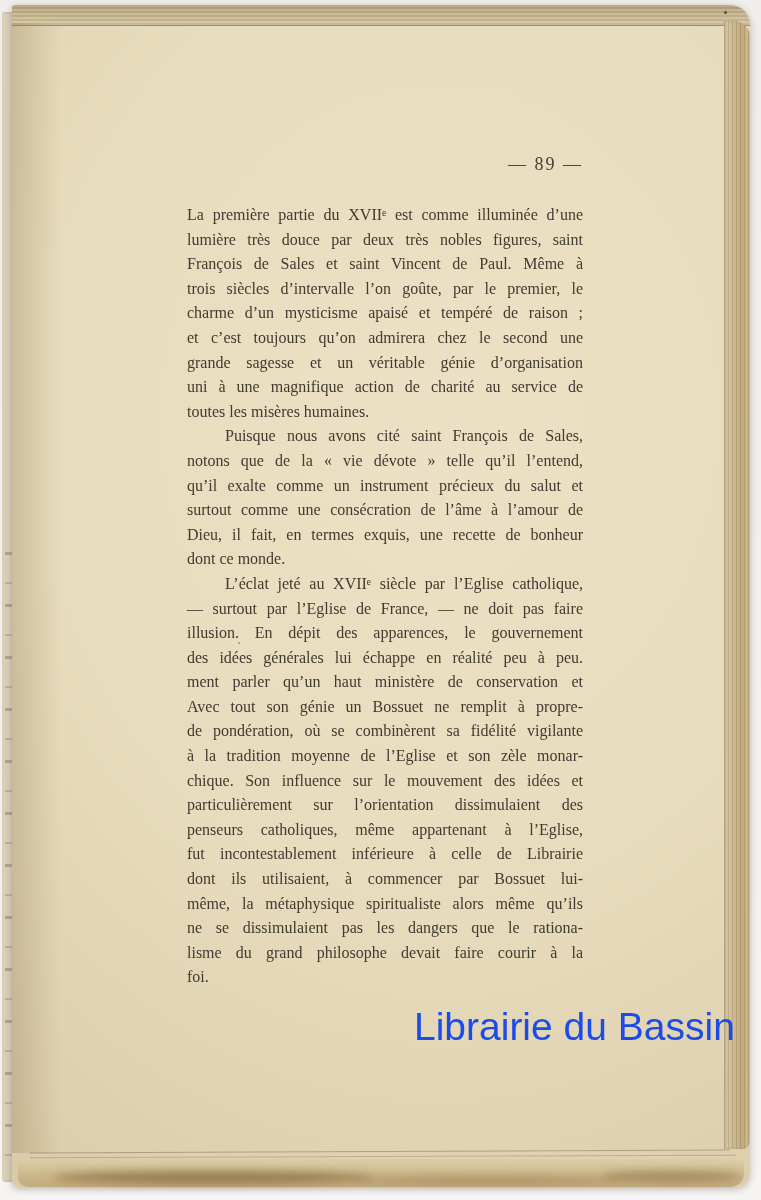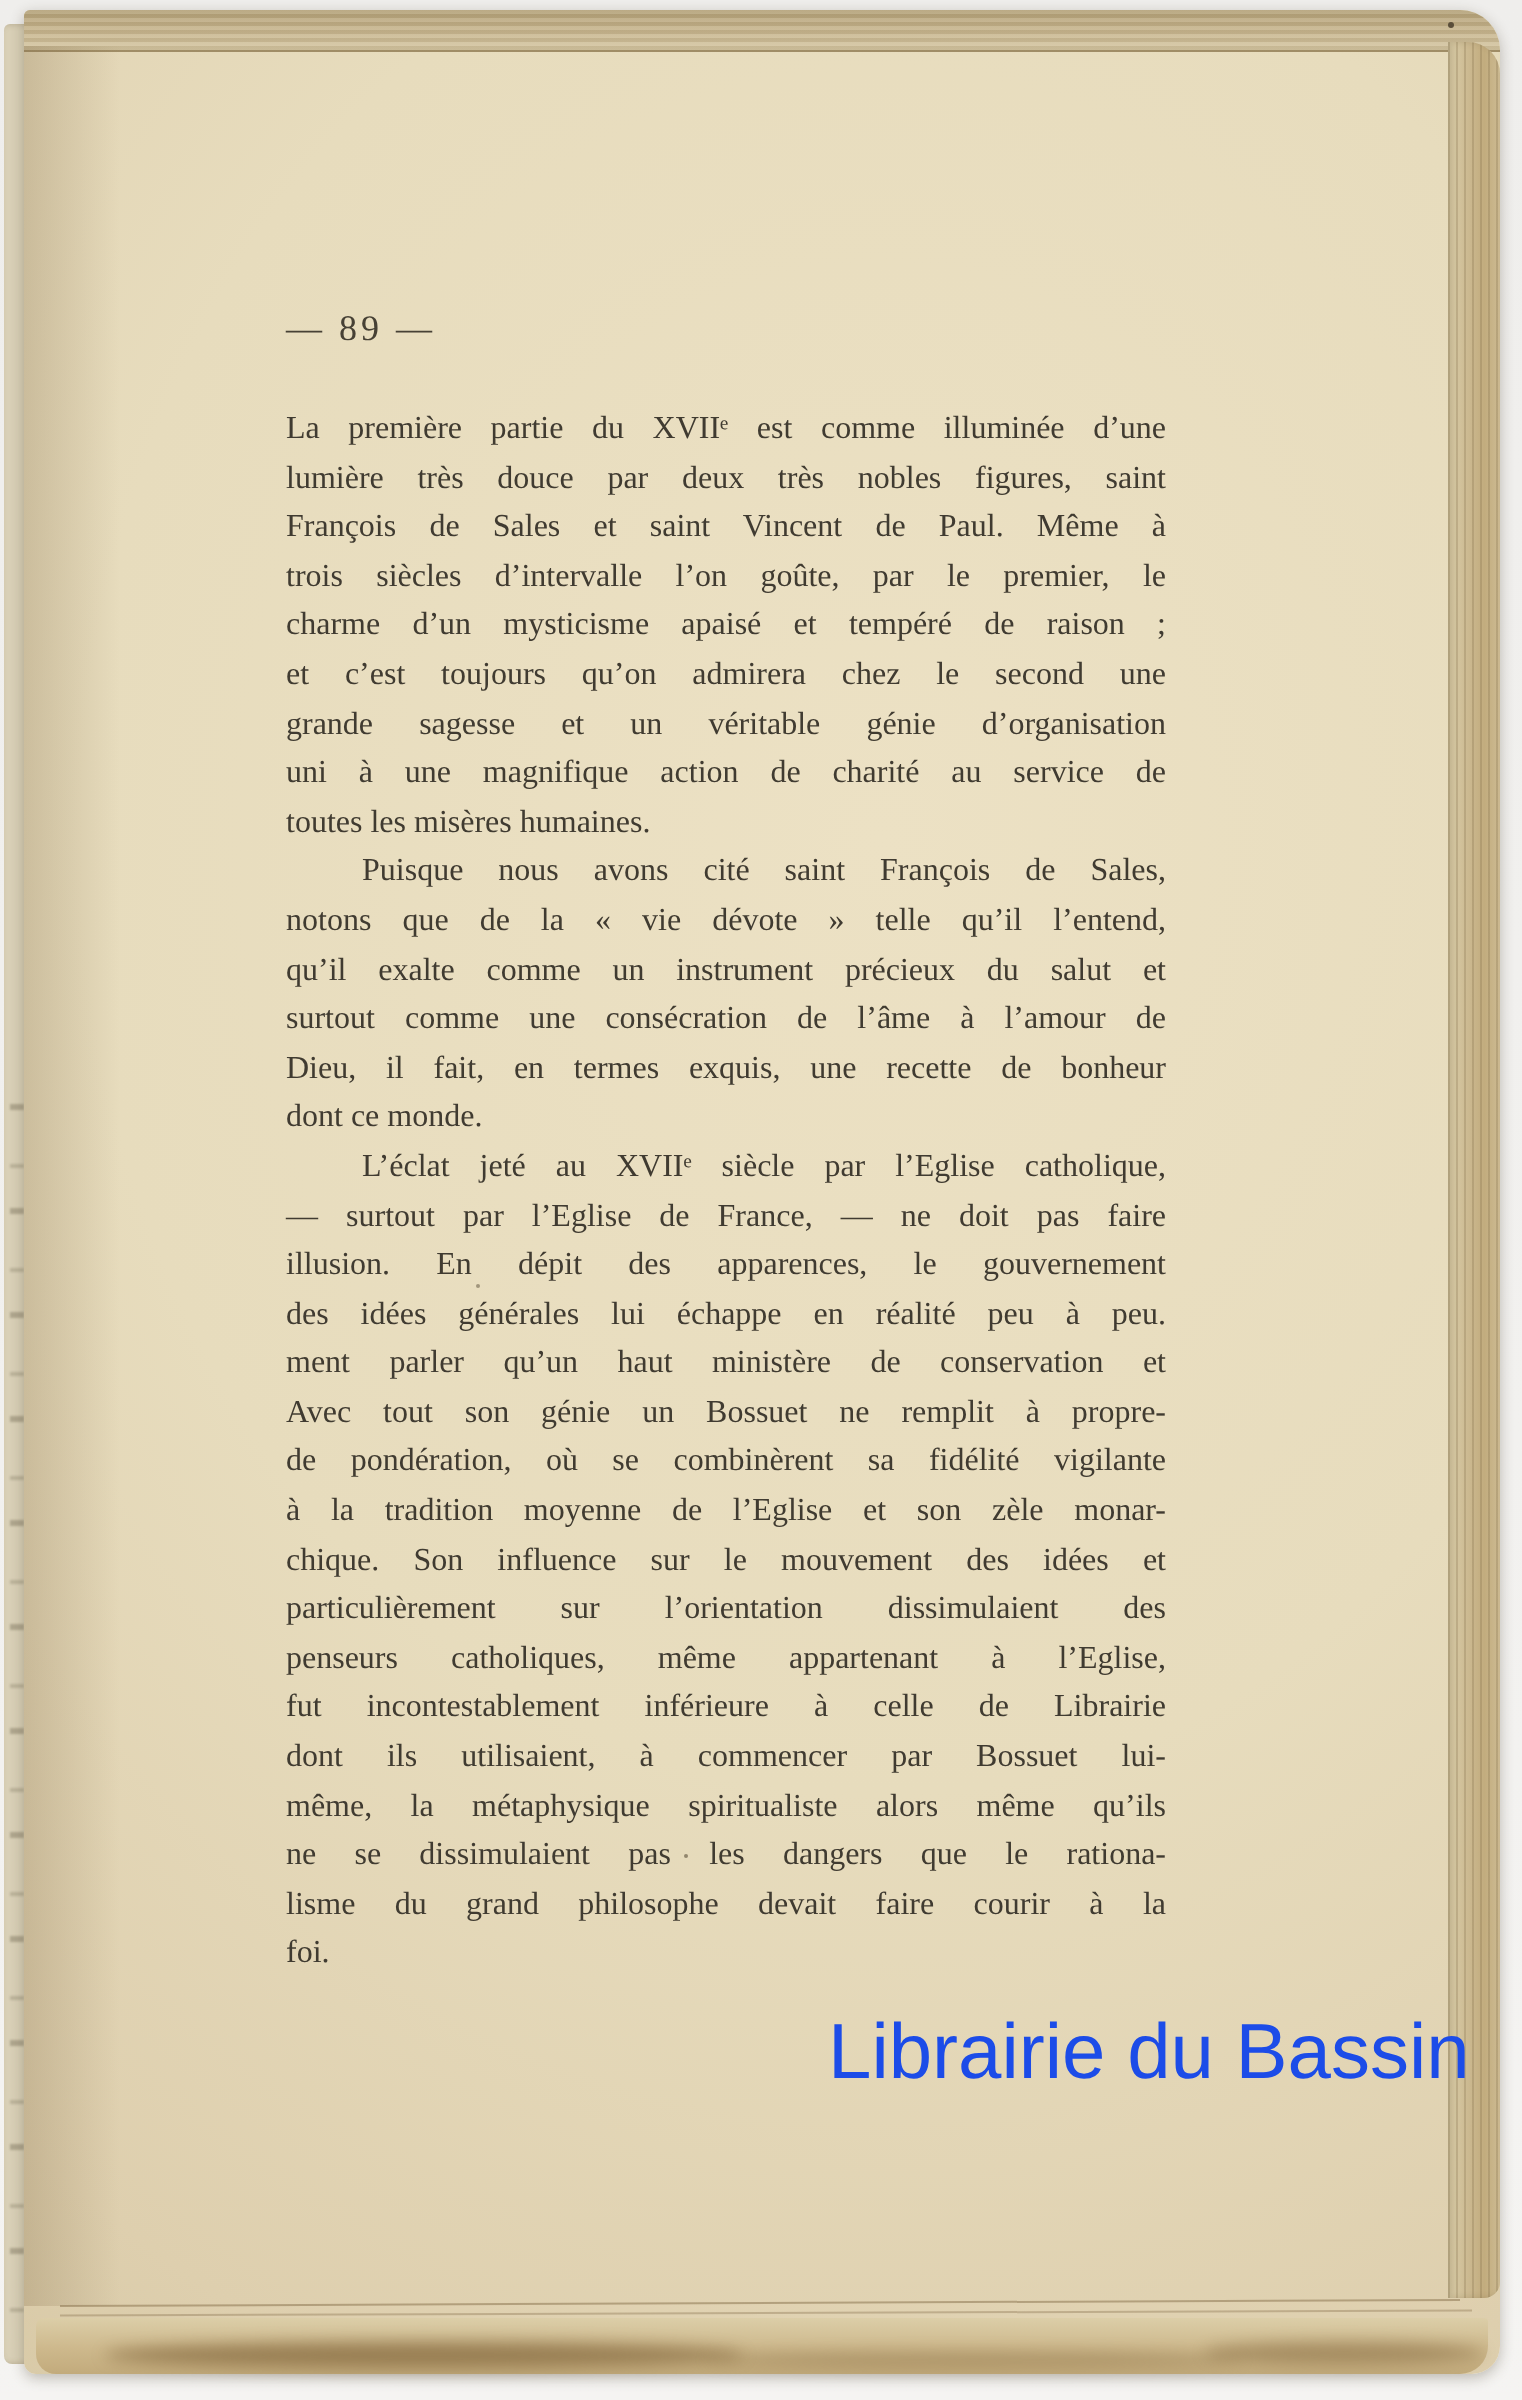--- a/index.html
+++ b/index.html
@@ -52,25 +52,25 @@
   .wave1{left:40px;top:1166px;width:320px;height:13px;opacity:.55;}
   .wave2{left:340px;top:1171px;width:270px;height:8px;opacity:.32;}
   .wave3{left:590px;top:1166px;width:140px;height:11px;opacity:.42;}
 
   .speck{border-radius:50%;background:#5a4e3a;}
   .speck1{left:712px;top:6px;width:3px;height:3px;}
   .speck2{left:330px;top:922px;width:2px;height:2px;opacity:.6;}
   .speck3{left:226px;top:637px;width:2px;height:2px;opacity:.5;}
 
   
-  .page-number{left:131px;top:149px;width:440px;text-align:left;
+  .page-number{left:131px;top:149px;width:440px;text-align:right;
         font-size:18px;letter-spacing:2px;color:#474135;}
   .text-block{left:131px;top:198px;width:440px;font-size:16px;line-height:24.6px;
         color:#403b31;}
-  .line{text-align:justify;text-align-last:justify;}
+  .line{text-align:justify;text-align-last:justify;margin-left:44px;}
   .line.last{text-align-last:left;}
   .para.indent .line:first-child{padding-left:38px;}
 
   .watermark{left:380px;top:1001px;font-family:"Liberation Sans","DejaVu Sans",sans-serif;
         font-size:39px;line-height:42px;color:#1c4ce8;letter-spacing:0;margin-left:22px;}
 </style>
 </head>
 <body>
 
 <div class="abs backdrop"></div>

